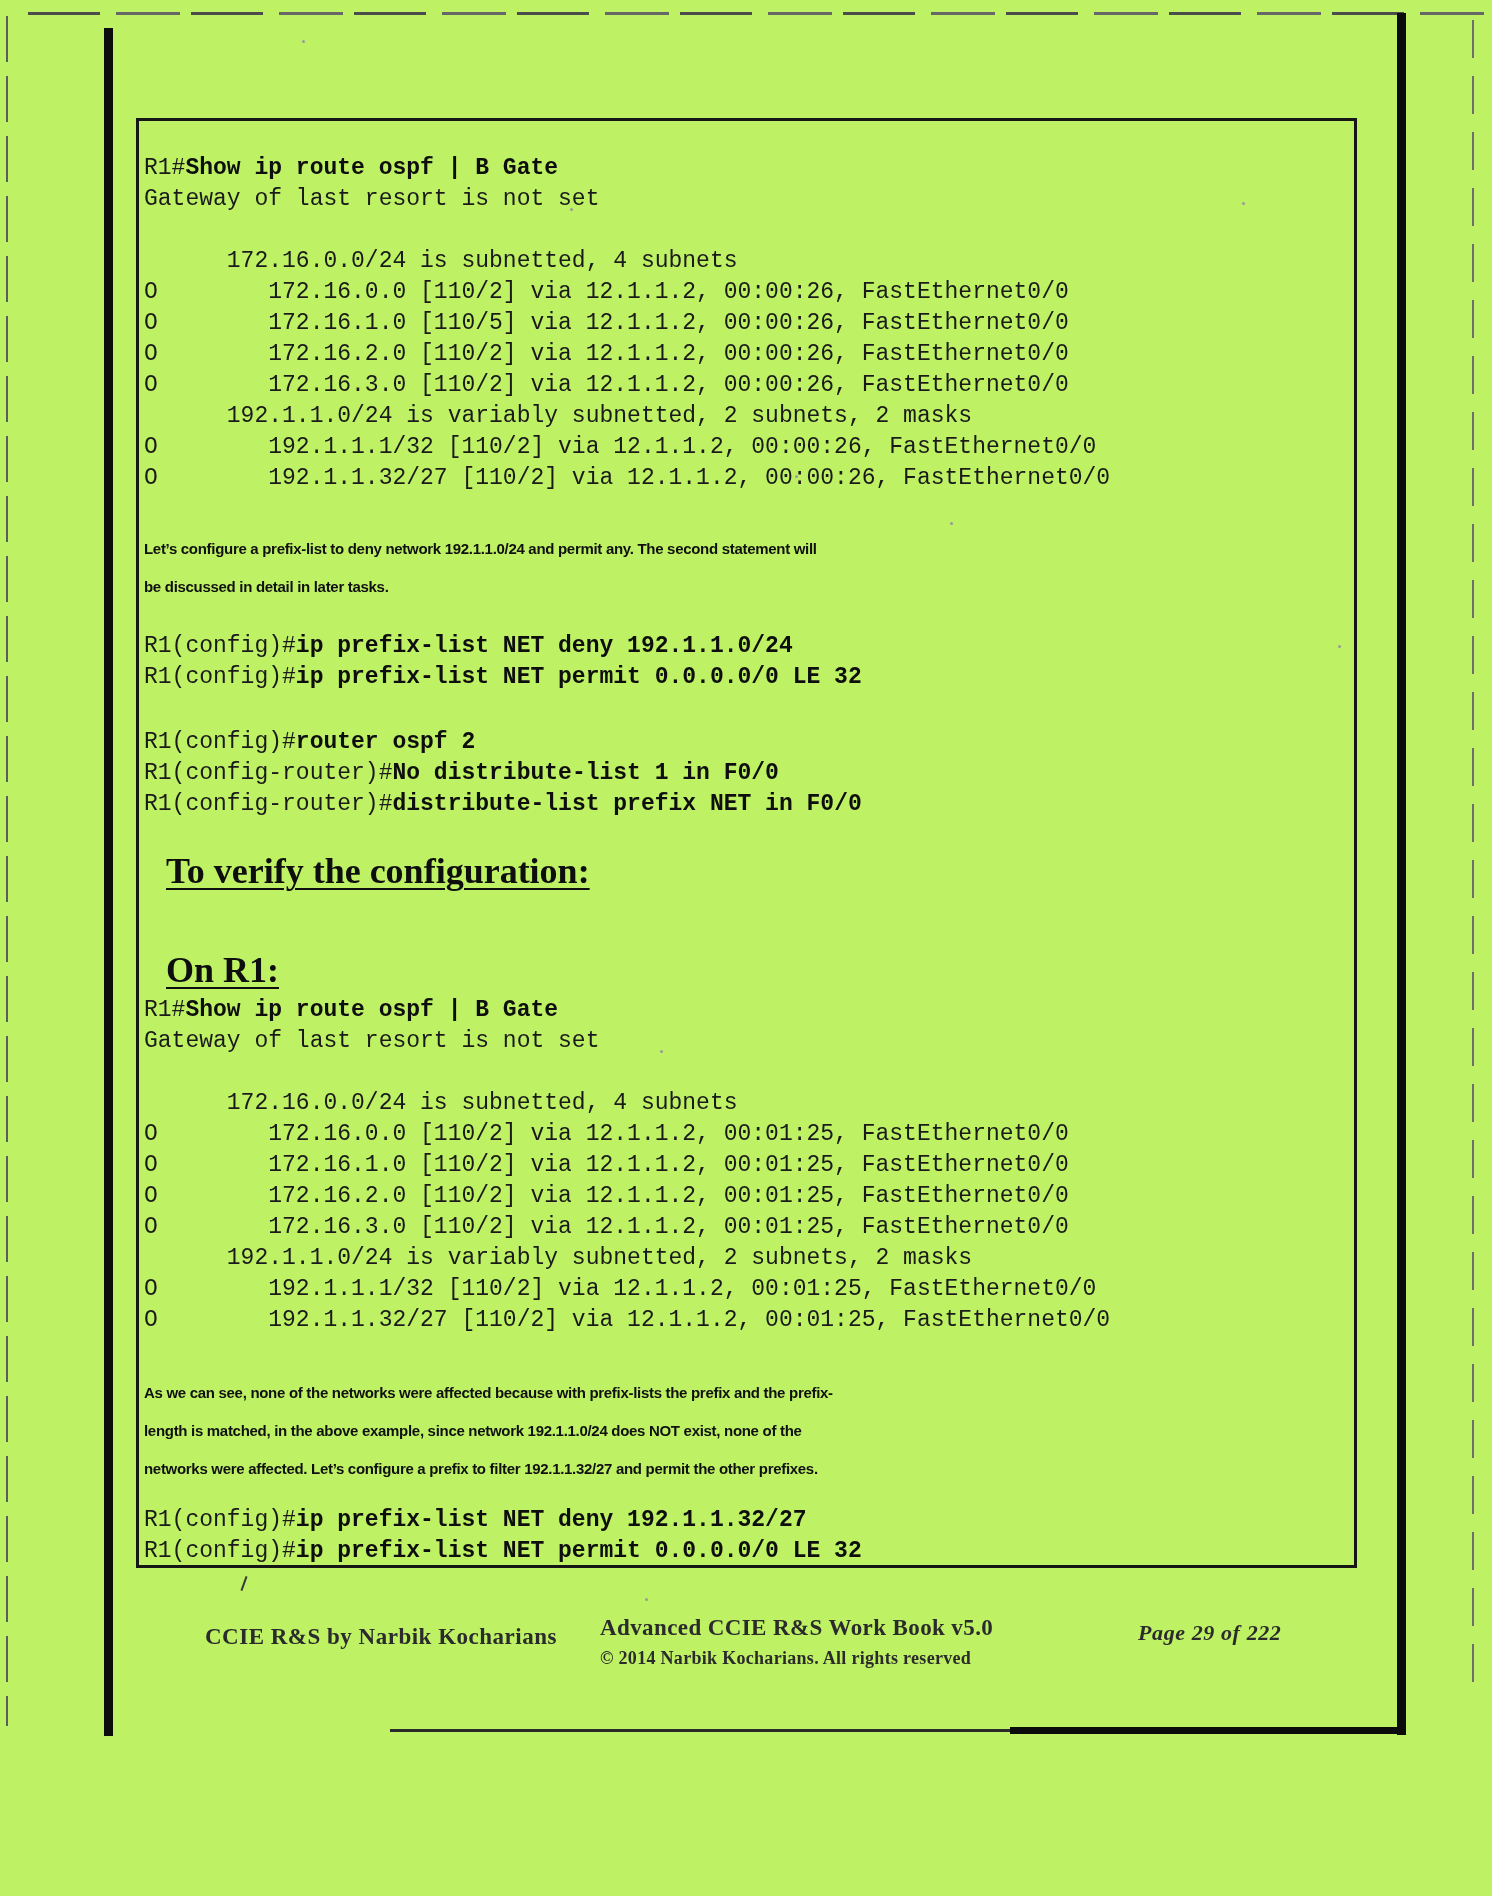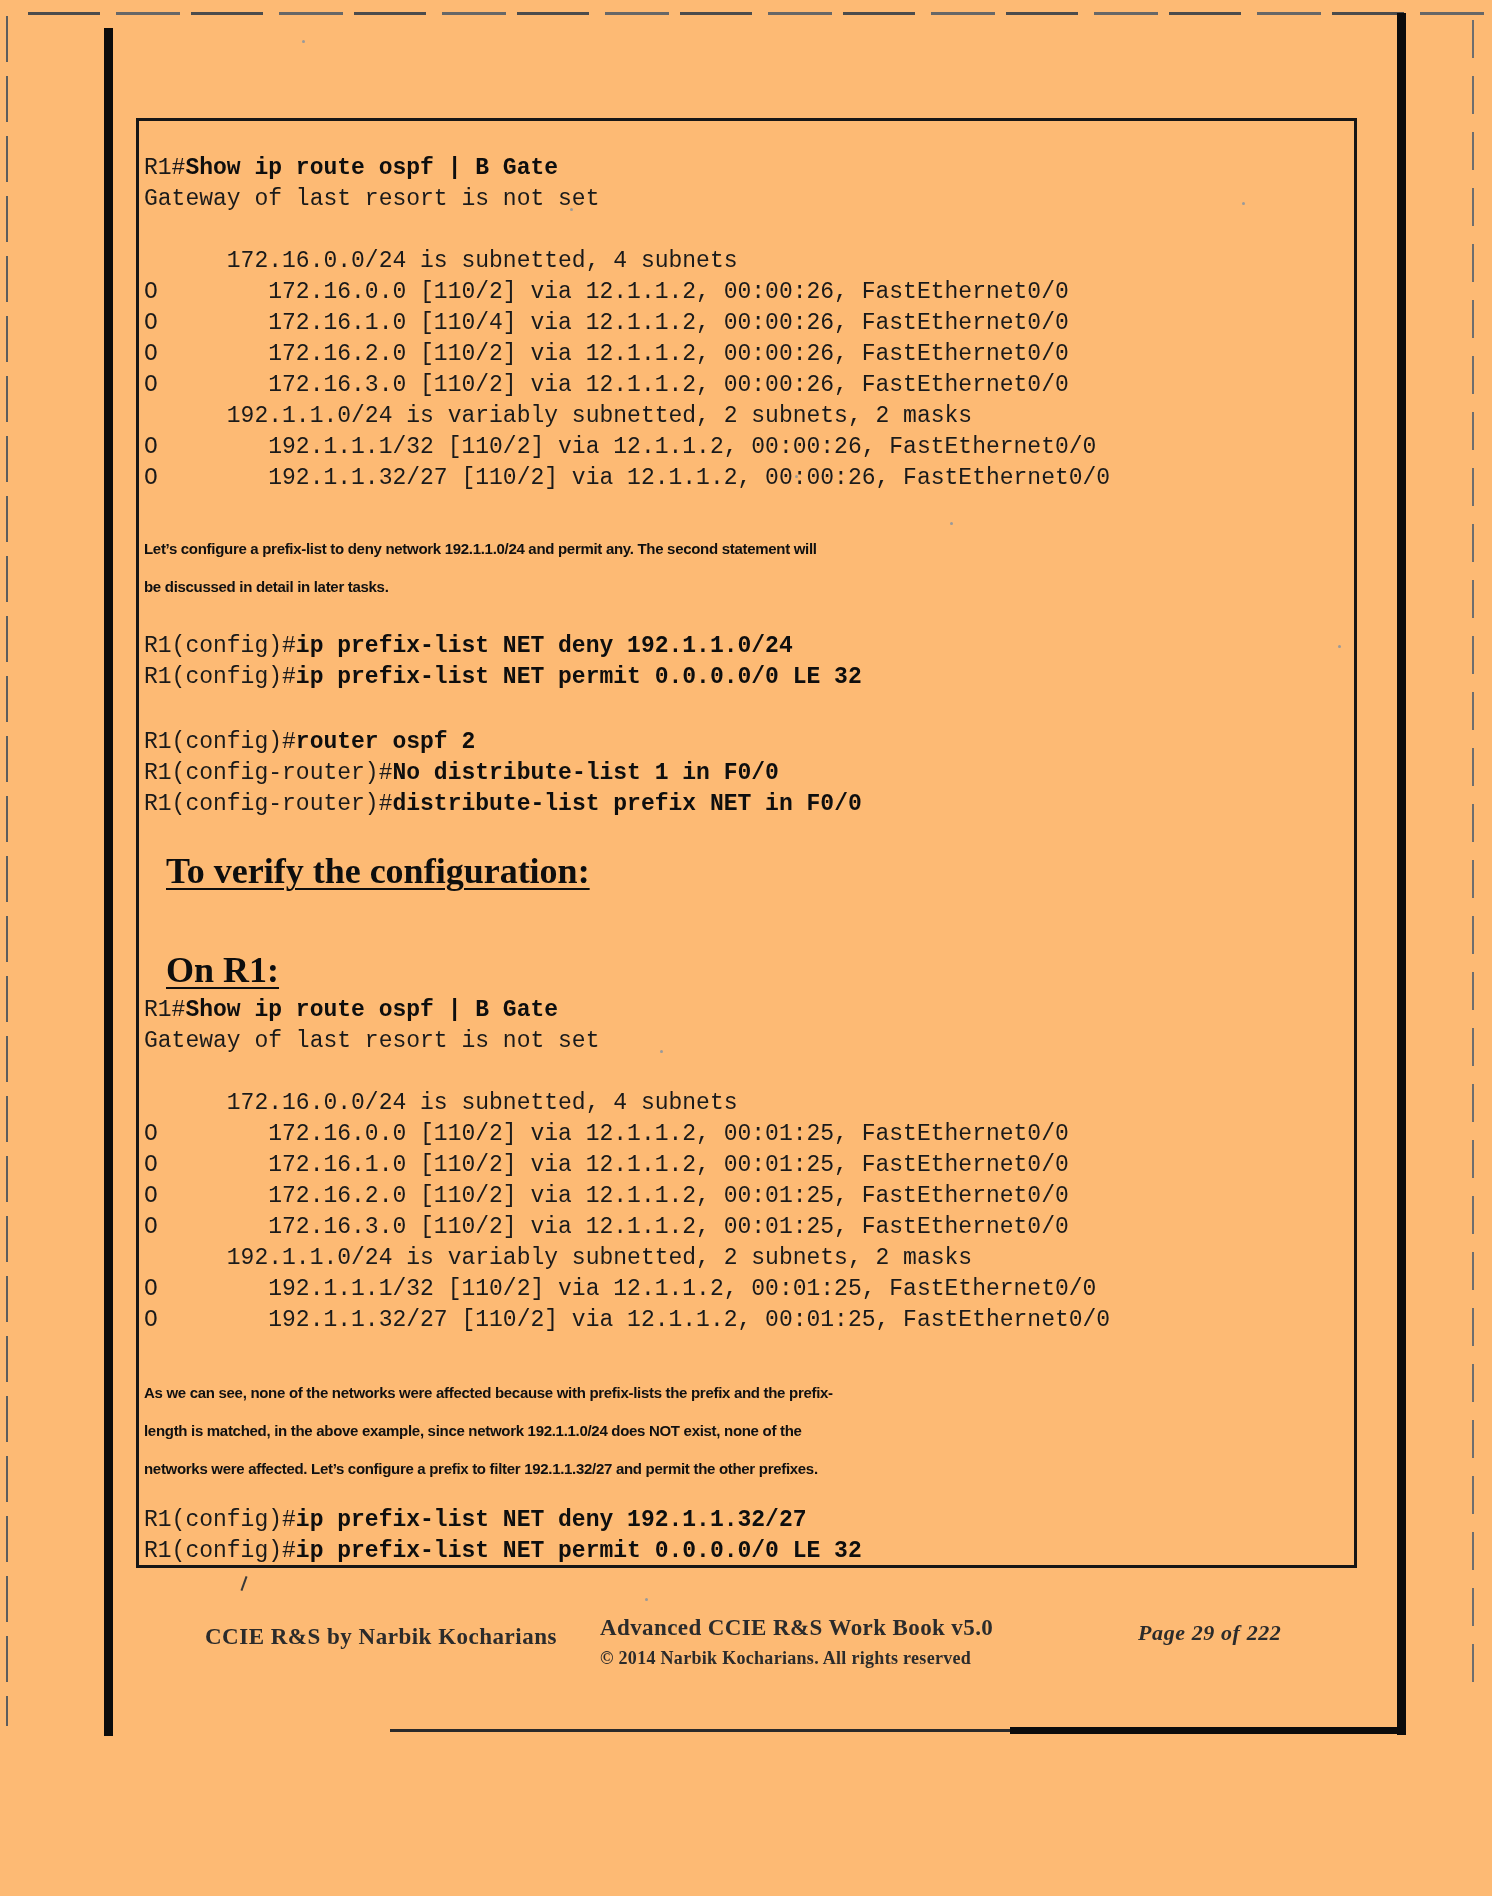--- a/index.html
+++ b/index.html
@@ -1,18 +1,18 @@
 <!DOCTYPE html>
 <html><head>
 <meta charset="utf-8">
 <style>
   html,body { margin:0; padding:0; background:#d8d8d8; }
   .page {
     position:relative; width:1492px; height:1896px;
-    background:#fdba74; overflow:hidden;
+    background:#bef264; overflow:hidden;
     font-family:"Liberation Sans", sans-serif; color:#141414;
   }
 
   
   .artifact { position:absolute; }
   .top-dash-line { left:28px; top:12px; width:1462px; height:3px;
     background:repeating-linear-gradient(90deg,#4c4c4c 0 72px, rgba(0,0,0,0) 72px 88px, #676767 88px 152px, rgba(0,0,0,0) 152px 163px); }
   .left-thin-line { left:6px; top:16px; width:2px; height:1710px;
     background:repeating-linear-gradient(180deg,#5d5d5d 0 46px, rgba(0,0,0,0) 46px 60px); }
   .left-bar  { left:104px; top:28px;  width:9px; height:1708px; background:#0c0c0c; }
@@ -98,21 +98,21 @@
   <div class="artifact noise-dot" style="left:645px;  top:1598px;"></div>
 
   <div class="content-box">
 
     <div class="block console console-1">
         <div class="console-line"><span>R1#</span><span class="b">Show ip route ospf | B Gate</span></div>
         <div class="console-line"><span>Gateway of last resort is not set</span></div>
         <div class="console-line"><span>&nbsp;</span></div>
         <div class="console-line"><span>      172.16.0.0/24 is subnetted, 4 subnets</span></div>
         <div class="console-line"><span>O        172.16.0.0 [110/2] via 12.1.1.2, 00:00:26, FastEthernet0/0</span></div>
-        <div class="console-line"><span>O        172.16.1.0 [110/4] via 12.1.1.2, 00:00:26, FastEthernet0/0</span></div>
+        <div class="console-line"><span>O        172.16.1.0 [110/5] via 12.1.1.2, 00:00:26, FastEthernet0/0</span></div>
         <div class="console-line"><span>O        172.16.2.0 [110/2] via 12.1.1.2, 00:00:26, FastEthernet0/0</span></div>
         <div class="console-line"><span>O        172.16.3.0 [110/2] via 12.1.1.2, 00:00:26, FastEthernet0/0</span></div>
         <div class="console-line"><span>      192.1.1.0/24 is variably subnetted, 2 subnets, 2 masks</span></div>
         <div class="console-line"><span>O        192.1.1.1/32 [110/2] via 12.1.1.2, 00:00:26, FastEthernet0/0</span></div>
         <div class="console-line"><span>O        192.1.1.32/27 [110/2] via 12.1.1.2, 00:00:26, FastEthernet0/0</span></div>
       </div>
 
     <div class="block para para-1">
         <div class="para-line">Let’s configure a prefix-list to deny network 192.1.1.0/24 and permit any. The second statement will</div>
         <div class="para-line">be discussed in detail in later tasks.</div>

